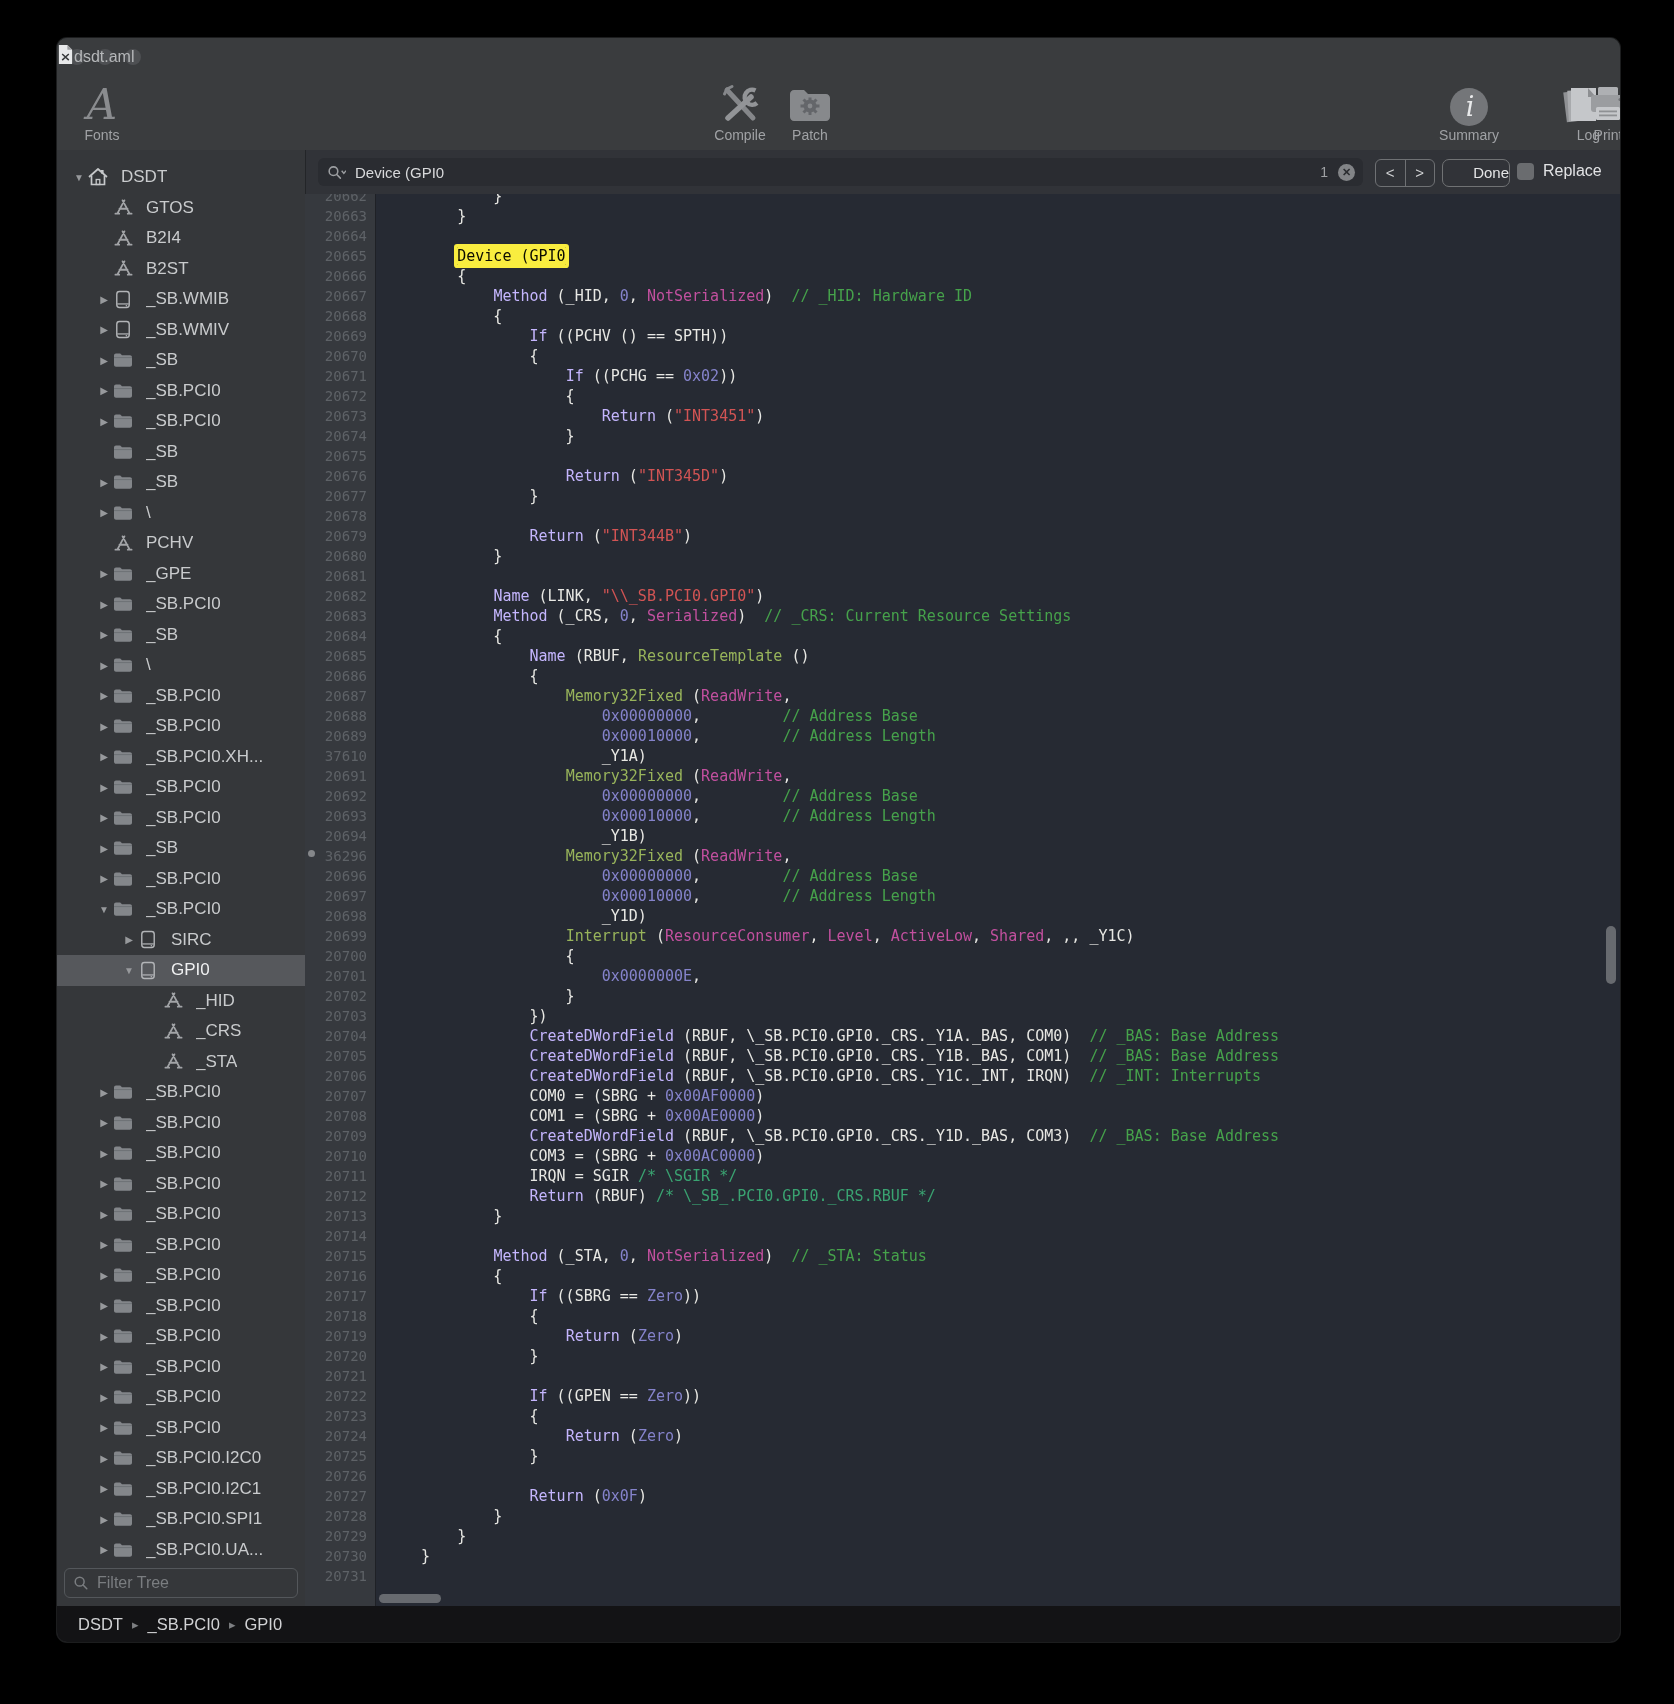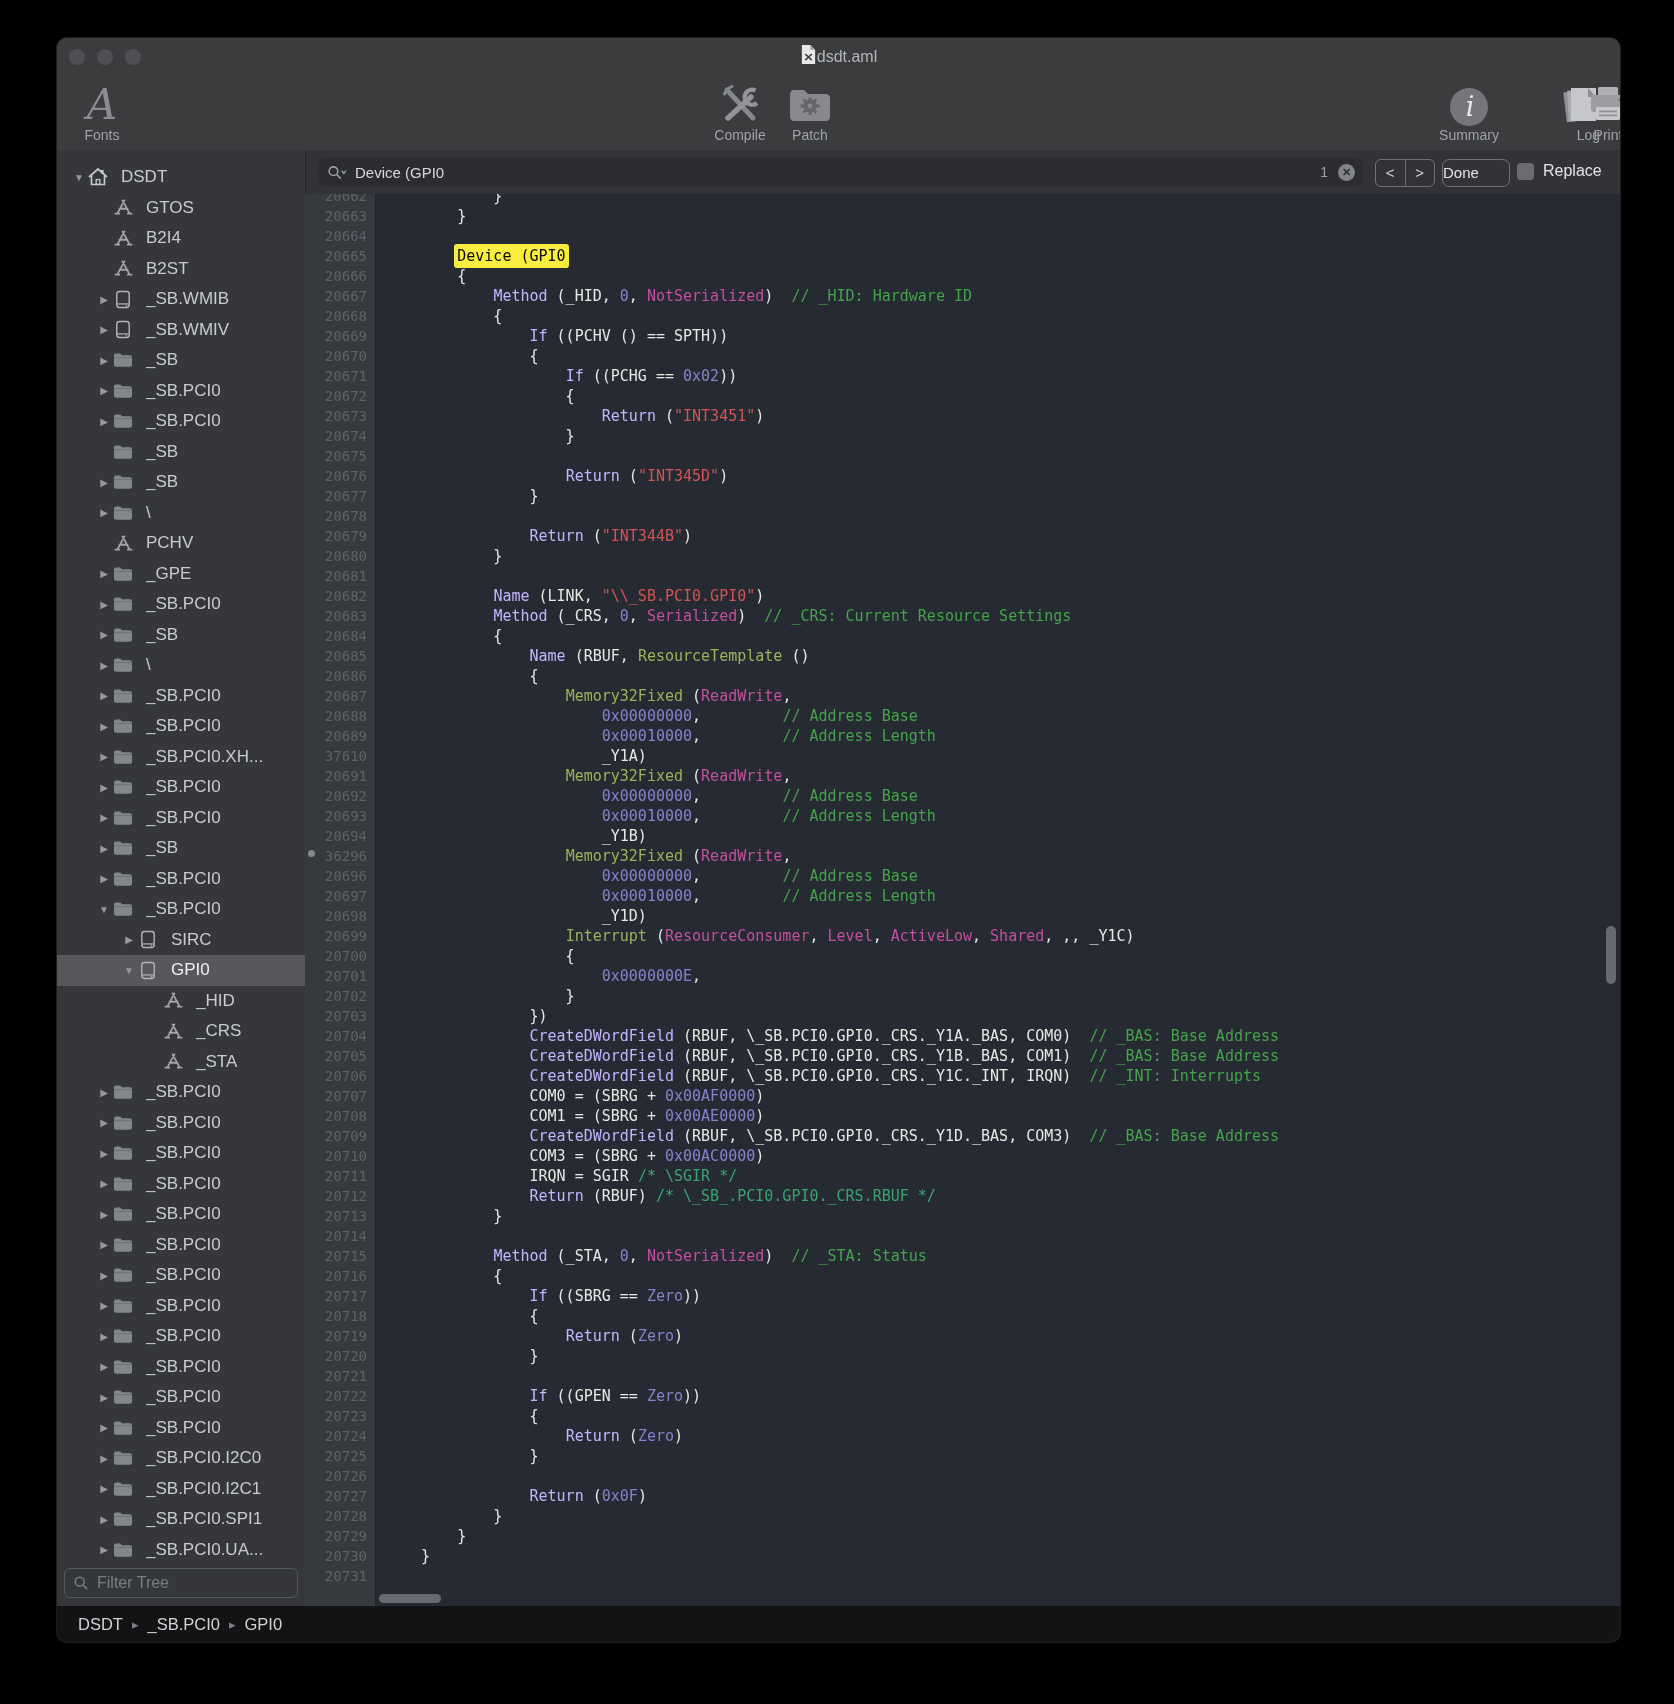--- a/index.html
+++ b/index.html
@@ -4,42 +4,42 @@
 <style>
   html,body{margin:0;padding:0;background:#000;}
   .screen{position:relative;width:1674px;height:1704px;background:#000;overflow:hidden;
           font-family:"Liberation Sans", sans-serif;}
   .window{position:absolute;left:57px;top:38px;width:1563px;height:1604px;background:#35373a;
           border-radius:10px;overflow:hidden;box-shadow:0 0 0 1px #1c1d1e,0 25px 70px rgba(0,0,0,.65);}
   
   .titlebar{position:absolute;left:0;top:0;right:0;height:37px;background:#3a3c3e;}
   .traffic{position:absolute;left:12px;top:11px;display:flex;gap:12px;}
   .tl{width:16px;height:16px;border-radius:50%;background:#4e5053;}
-  .title-wrap{position:absolute;left:0;right:0;top:0;height:37px;display:flex;align-items:center;justify-content:center;}
+  .title-wrap{position:absolute;left:0;right:0;top:0;height:37px;display:flex;align-items:center;}
   .title-text{color:#b5b7b9;font-size:16px;}
   .toolbar{position:absolute;left:0;top:37px;right:0;height:75px;background:#3a3c3e;border-bottom:1px solid #27282a;}
   .tb-item{position:absolute;top:4px;width:110px;display:flex;flex-direction:column;align-items:center;}
   .tb-icon{height:48px;display:flex;align-items:flex-end;justify-content:center;}
   .tb-label{margin-top:0;font-size:14px;color:#a0a2a5;}
   .fonts-A{font-family:"DejaVu Serif",serif;font-style:italic;font-size:42px;line-height:44px;color:#8a8c8f;}
   
   .searchrow{position:absolute;left:248px;top:112px;right:0;height:44px;background:#313338;border-bottom:1px solid #232528;}
   .search-field{position:absolute;left:13px;top:8px;width:1045px;height:28px;background:#2a2c31;border-radius:6px;
                 display:flex;align-items:center;}
   .search-glyph{display:flex;align-items:center;margin-left:9px;}
   .search-query{margin-left:9px;color:#d8d9db;font-size:15px;flex:1;}
   .match-count{color:#9fa1a4;font-size:14px;margin-right:10px;}
   .clear-btn{width:17px;height:17px;border-radius:50%;background:#828487;color:#2b2d30;font-size:11px;line-height:17px;
              text-align:center;margin-right:8px;font-weight:bold;}
   .seg{position:absolute;left:1070px;top:9px;width:58px;height:26px;border:1px solid #6f7174;border-radius:6px;
        display:flex;color:#d2d3d5;font-size:15px;}
   .seg span{flex:1;text-align:center;line-height:25px;}
   .seg .sep{flex:0 0 1px;background:#6f7174;}
   .done-btn{position:absolute;left:1137px;top:9px;width:66px;height:26px;border:1px solid #707274;border-radius:7px;
-            color:#e4e5e6;font-size:15px;text-align:left;line-height:25px;}
+            color:#e4e5e6;font-size:15px;text-align:right;line-height:25px;}
   .replace-check{position:absolute;left:1212px;top:13px;width:17px;height:17px;border-radius:4px;background:#6a6c6f;}
   .replace-label{position:absolute;left:1238px;top:12px;color:#e2e3e5;font-size:16px;}
   
   .sidebar{position:absolute;left:0;top:112px;width:248px;bottom:36px;background:#35373a;border-right:1px solid #232528;}
   .tree{position:absolute;left:0;top:0;right:0;bottom:44px;overflow:hidden;padding-top:12px;}
   .tree-row{height:30.5px;display:flex;align-items:center;color:#c9cbcd;font-size:17px;white-space:nowrap;}
   .tree-row.selected{background:#56585c;color:#f0f1f2;}
   .disc{width:16px;font-size:10px;color:#97999c;text-align:center;flex:0 0 16px;}
   .tree-icon{width:22px;margin-right:12px;display:flex;align-items:center;justify-content:center;flex:0 0 22px;}
   .tree-label{overflow:hidden;text-overflow:ellipsis;}

